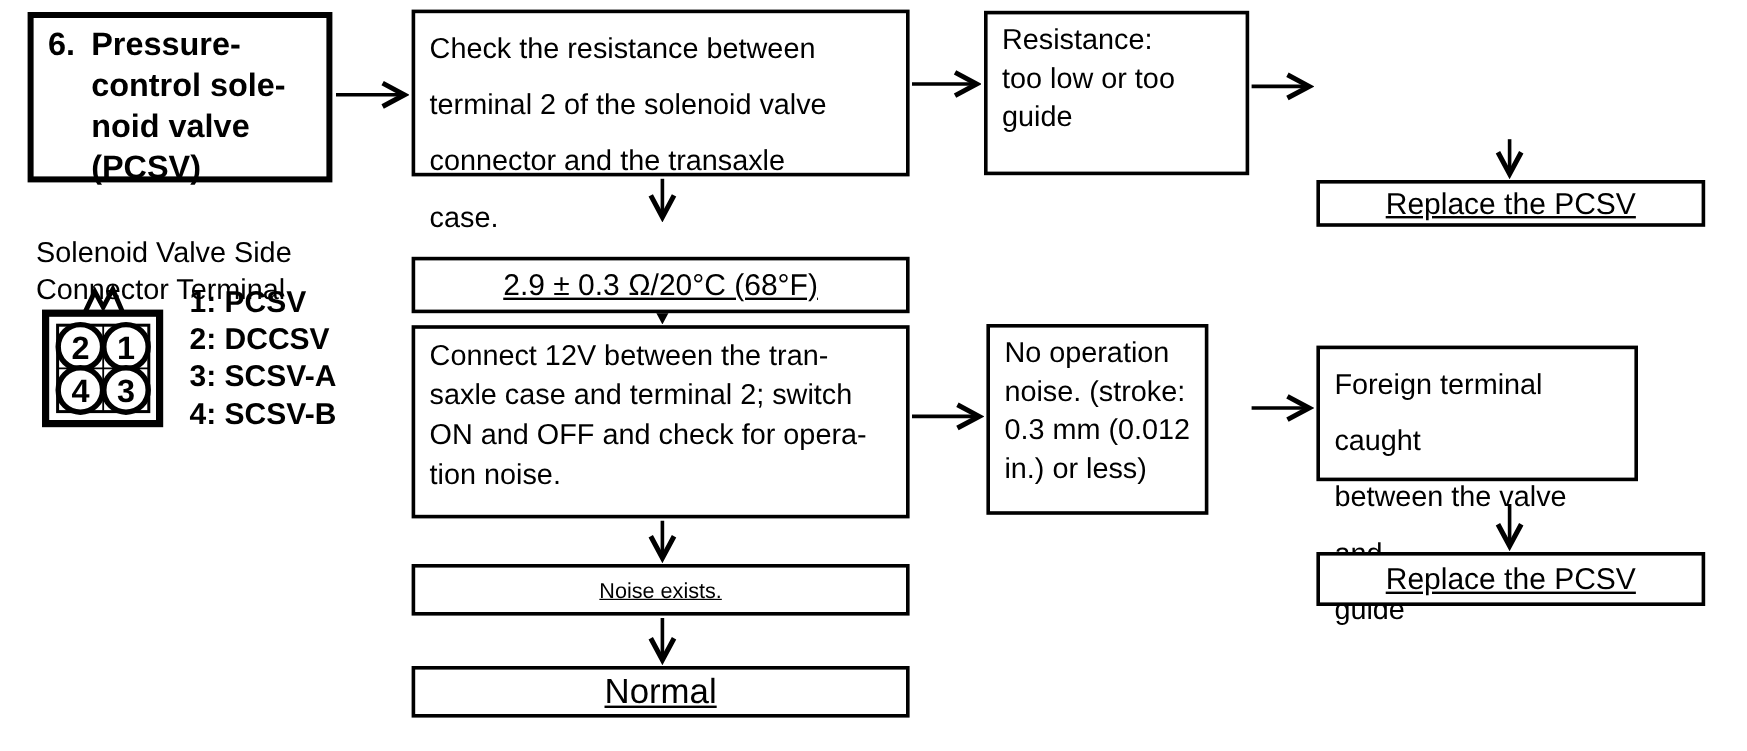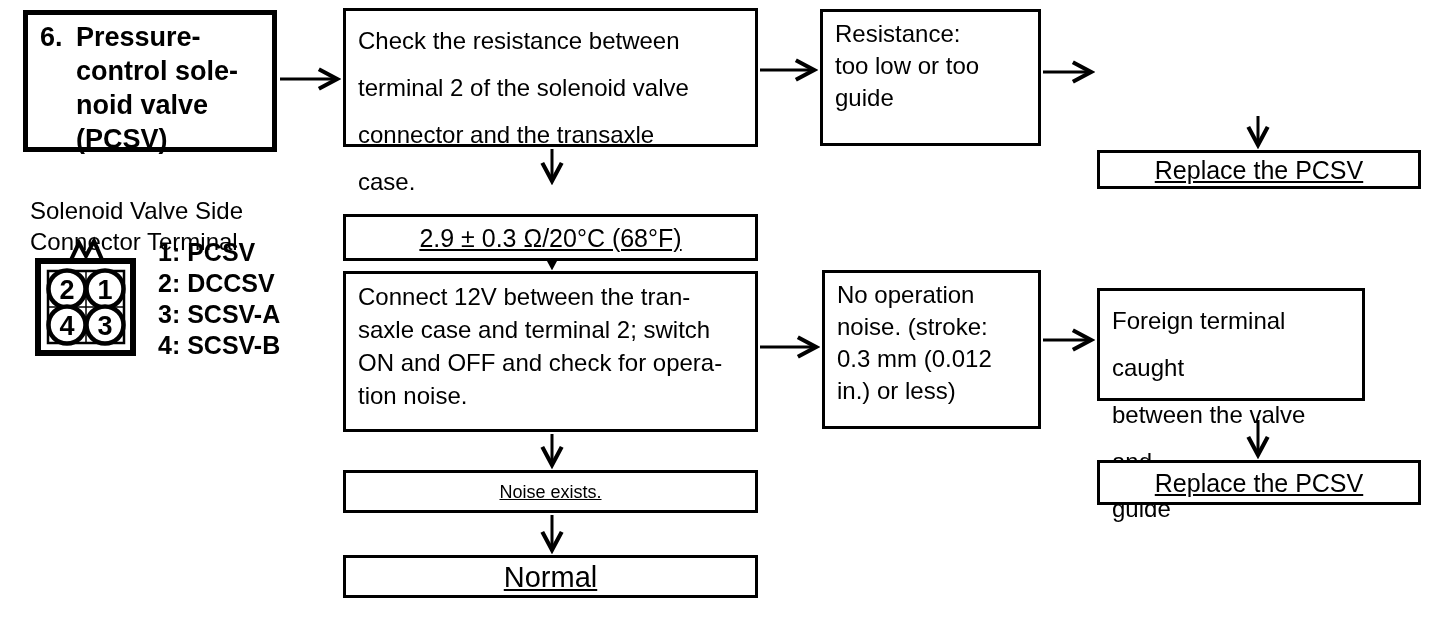--- a/index.html
+++ b/index.html
@@ -68,21 +68,21 @@
   }
 
   .overlay { position: absolute; left: 0; top: 0; pointer-events: none; }
 
   .b-check   { left: 343px; top: 8px;   width: 415px; height: 139px; line-height: 47px; padding-top: 4px; }
   .b-resist  { left: 820px; top: 9px;   width: 221px; height: 137px; padding-top: 12px; }
   .b-short   { left: 1097px; top: 41px; width: 324px; height: 73px;  line-height: 31px; padding-top: 3px; }
   .b-repl1   { left: 1097px; top: 150px; width: 324px; height: 39px; font-size: 25px; }
   .b-spec    { left: 343px; top: 186px; width: 415px; height: 47px;  font-size: 25px; margin-top: 28px; }
   .b-connect { left: 343px; top: 271px; width: 415px; height: 161px; line-height: 33px; padding-top: 6px; }
-  .b-nonoise { left: 822px; top: 270px; width: 219px; height: 159px; line-height: 32px; padding-top: 8px; }
+  .b-nonoise { left: 822px; top: 270px; width: 185px; height: 159px; line-height: 32px; padding-top: 8px; }
   .b-foreign { left: 1097px; top: 288px; width: 268px; height: 113px; line-height: 47px; padding-top: 4px; }
   .b-repl2   { left: 1097px; top: 460px; width: 324px; height: 45px; font-size: 25px; }
   .b-noise   { left: 343px; top: 470px; width: 415px; height: 43px; font-size: 18px; }
   .b-normal  { left: 343px; top: 555px; width: 415px; height: 43px; font-size: 29px; }
 </style>
 </head>
 <body>
 
 <div class="canvas">
 

